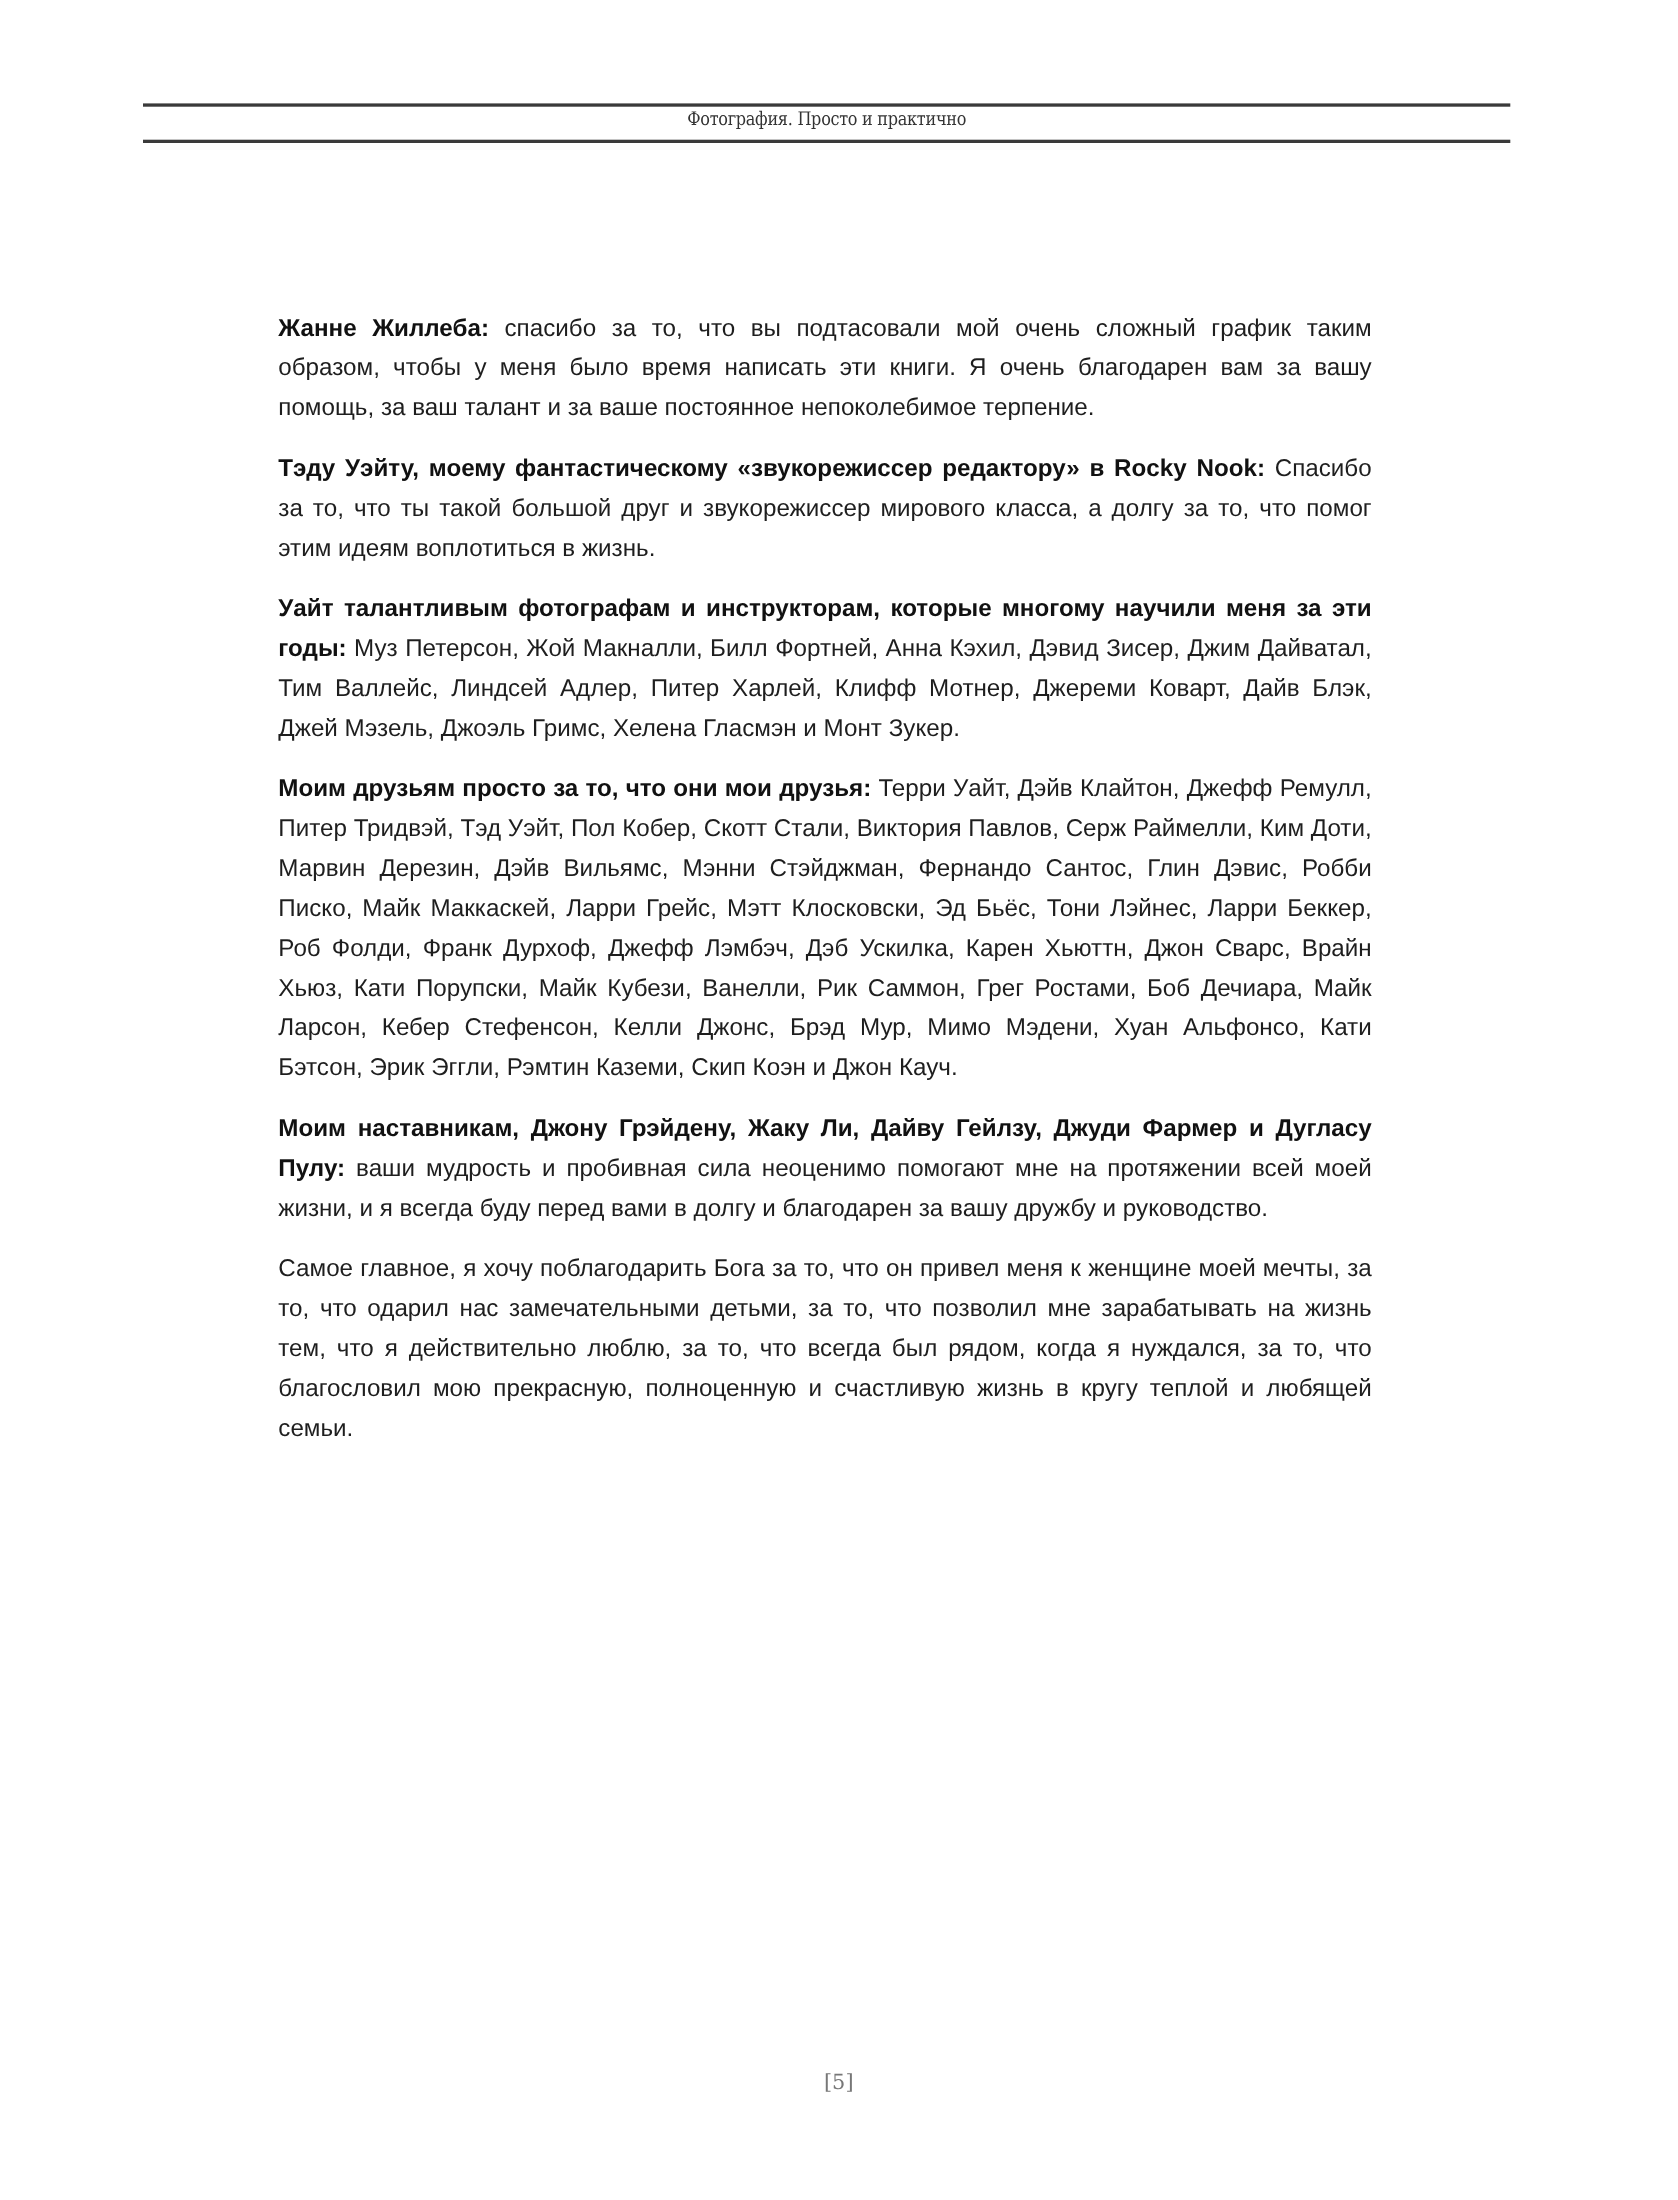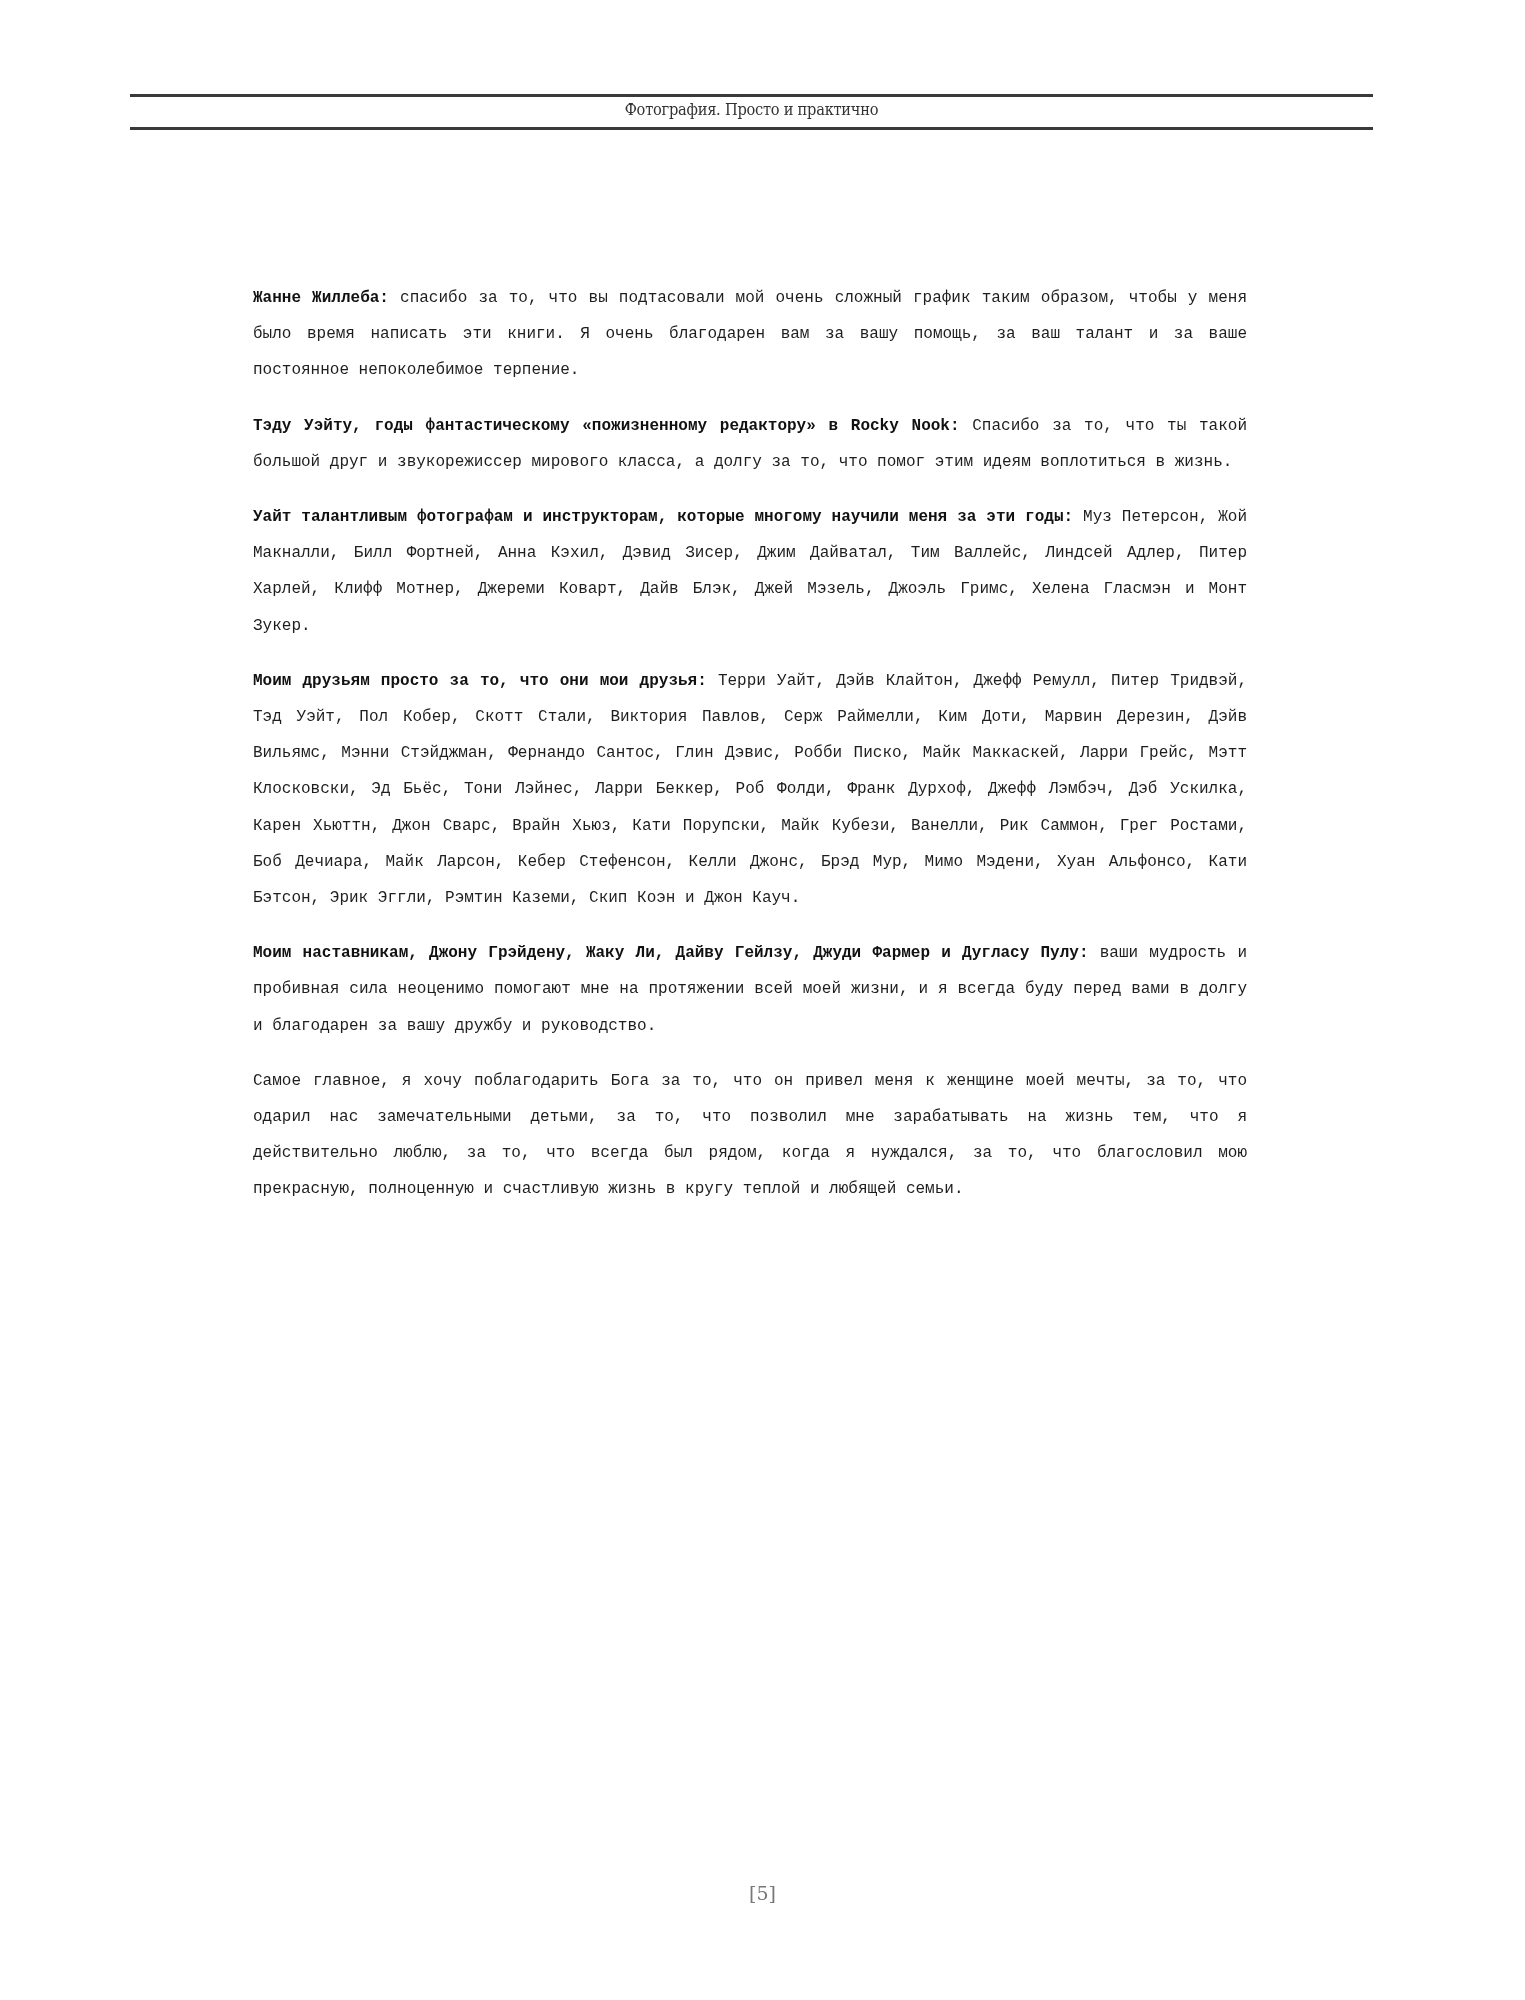--- a/index.html
+++ b/index.html
@@ -7,39 +7,39 @@
   .header-rule { position: absolute; left: 130px; width: 1243px; height: 3px; background: #3a3a3a; }
   .rule-top { top: 94px; }
   .rule-bottom { top: 127px; }
   .running-head {
     position: absolute; top: 99px; left: 130px; width: 1243px; text-align: center;
     font-family: "DejaVu Serif", serif; font-size: 17px; color: #333; letter-spacing: -0.3px;
     transform: scaleX(0.86); transform-origin: center;
   }
   .body-text {
     position: absolute; top: 280px; left: 253px; width: 994px;
-    font-family: Liberation Mono, monospace; font-size: 16px; line-height: 36.2px;
+    font-family: Liberation Sans, sans-serif; font-size: 22px; line-height: 36.2px;
     color: #1e1e1e; text-align: justify; hyphens: manual;
   }
   .para { margin: 0 0 19px 0; }
   .lead { font-weight: bold; color: #111; }
   .page-number {
     position: absolute; top: 1882px; left: 0; width: 1525px; text-align: center;
     font-family: "DejaVu Serif", serif; font-size: 19px; color: #777;
   }
 </style>
 </head>
 <body>
 
 <div class="header-rule rule-top"></div>
 <div class="running-head">Фотография. Просто и практично</div>
 <div class="header-rule rule-bottom"></div>
 
 <div class="body-text">
   <p class="para"><span class="lead">Жанне Жиллеба:</span><span> спасибо за то, что вы подтасовали мой очень сложный график таким образом, чтобы у меня было время написать эти книги. Я очень благодарен вам за вашу помощь, за ваш талант и за ваше постоянное непоколебимое терпение.</span></p>
-  <p class="para"><span class="lead">Тэду Уэйту, годы фантастическому «пожизненному редактору» в Rocky Nook:</span><span> Спасибо за то, что ты такой большой друг и звукорежиссер мирового класса, а долгу за то, что помог этим идеям воплотиться в жизнь.</span></p>
+  <p class="para"><span class="lead">Тэду Уэйту, моему фантастическому «звукорежиссер редактору» в Rocky Nook:</span><span> Спасибо за то, что ты такой большой друг и звукорежиссер мирового класса, а долгу за то, что помог этим идеям воплотиться в жизнь.</span></p>
   <p class="para"><span class="lead">Уайт талантливым фотографам и инструкторам, которые многому научили меня за эти годы:</span><span> Муз Петерсон, Жой Макналли, Билл Фортней, Анна Кэхил, Дэвид Зисер, Джим Дайватал, Тим Валлейс, Линдсей Адлер, Питер Харлей, Клифф Мотнер, Джереми Коварт, Дайв Блэк, Джей Мэзель, Джоэль Гримс, Хелена Гласмэн и Монт Зукер.</span></p>
   <p class="para"><span class="lead">Моим друзьям просто за то, что они мои друзья:</span><span> Терри Уайт, Дэйв Клайтон, Джефф Ремулл, Питер Тридвэй, Тэд Уэйт, Пол Кобер, Скотт Стали, Виктория Павлов, Серж Раймелли, Ким Доти, Марвин Дерезин, Дэйв Вильямс, Мэнни Стэйджман, Фернандо Сантос, Глин Дэвис, Робби Писко, Майк Маккаскей, Ларри Грейс, Мэтт Клосковски, Эд Бьёс, Тони Лэйнес, Ларри Беккер, Роб Фолди, Франк Дурхоф, Джефф Лэмбэч, Дэб Ускилка, Карен Хьюттн, Джон Сварс, Врайн Хьюз, Кати Порупски, Майк Кубези, Ванелли, Рик Саммон, Грег Ростами, Боб Дечиара, Майк Ларсон, Кебер Стефенсон, Келли Джонс, Брэд Мур, Мимо Мэдени, Хуан Альфонсо, Кати Бэтсон, Эрик Эггли, Рэмтин Каземи, Скип Коэн и Джон Кауч.</span></p>
   <p class="para"><span class="lead">Моим наставникам, Джону Грэйдену, Жаку Ли, Дайву Гейлзу, Джуди Фармер и Дугласу Пулу:</span><span> ваши мудрость и пробивная сила неоценимо помогают мне на протяжении всей моей жизни, и я всегда буду перед вами в долгу и благодарен за вашу дружбу и руководство.</span></p>
   <p class="para"><span class="lead"></span><span>Самое главное, я хочу поблагодарить Бога за то, что он привел меня к женщине моей мечты, за то, что одарил нас замечательными детьми, за то, что позволил мне зарабатывать на жизнь тем, что я действительно люблю, за то, что всегда был рядом, когда я нуждался, за то, что благословил мою прекрасную, полноценную и счастливую жизнь в кругу теплой и любящей семьи.</span></p>
 </div>
 
 <div class="page-number">[5]</div>
 
 </body></html>

